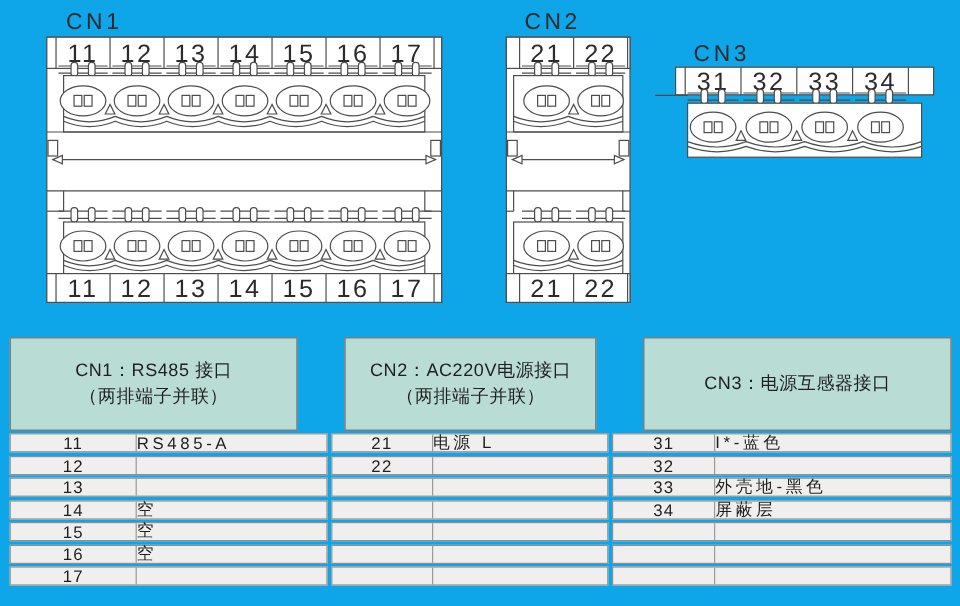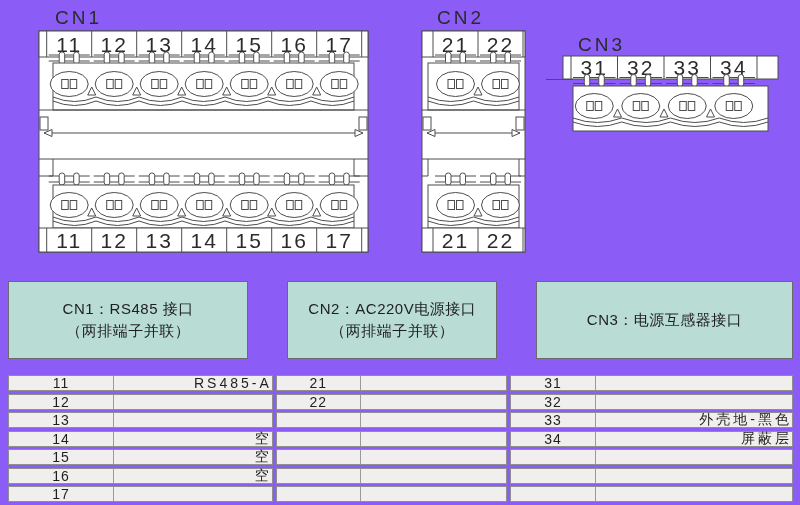--- a/index.html
+++ b/index.html
@@ -1,37 +1,37 @@
 <!DOCTYPE html>
 <html><head>
 <meta charset="utf-8">
 <style>
   html,body{margin:0;padding:0;background:#fff;}
   body{width:800px;height:505px;position:relative;overflow:hidden;
        font-family:"Liberation Sans","DejaVu Sans",sans-serif;color:#1f1f1f;}
-  #stage{position:absolute;inset:0;background:#8b5cf6;}
+  #stage{position:absolute;inset:0;background:#0ea5e9;}
   #diagram-svg{position:absolute;left:0;top:0;}
   svg text{font-family:"Liberation Sans","DejaVu Sans",sans-serif;}
   .term-num{font-size:21px;letter-spacing:2px;fill:#2b2b2b;}
   .conn-title{font-size:19px;letter-spacing:3px;fill:#2b2b2b;}
 
   #pinout-table{position:absolute;left:8px;top:281px;width:785px;}
   .hrow,.trow{display:flex;}
   .hcell{background:#b9dcd4;border:1px solid #6b6b6b;height:78px;
          display:flex;flex-direction:column;align-items:center;justify-content:center;
          box-sizing:border-box;font-size:15px;line-height:22px;letter-spacing:0.5px;}
-  .hrow{margin-bottom:16px;gap:36px;}
+  .hrow{margin-bottom:2px;gap:36px;}
   .trow{margin-bottom:2.5px;height:16px;}
   .gcell{background:#f0efed;border:1px solid #8f8f8f;box-sizing:border-box;
          display:flex;align-items:center;font-size:14px;}
   .g1{width:277px;} .g2{width:242px;margin-left:3px;} .g3{width:296px;margin-left:3px;}
   .numcol{text-align:center;border-right:1px solid #9a9a9a;box-sizing:border-box;
           height:100%;display:flex;align-items:center;justify-content:center;letter-spacing:1px;}
   .n1{width:105px;} .n2{width:84px;} .n3{width:85px;}
-  .labcol{flex:1;text-align:right;letter-spacing:3px;white-space:nowrap;}
+  .labcol{flex:1;text-align:left;letter-spacing:3px;white-space:nowrap;}
 </style>
 </head>
 <body>
 
 <div id="stage">
   <svg id="diagram-svg" width="800" height="274" viewBox="0 0 800 274">
       <g>
         <text x="55" y="24" class="conn-title">CN1</text>
         <rect x="39" y="31" width="329" height="221" stroke="#4d4d4d" stroke-width="1" fill="#fff"></rect>
         <rect x="39" y="31" width="329" height="26" stroke="#4d4d4d" stroke-width="1" fill="#fff"></rect>
@@ -320,23 +320,25 @@
           <div>CN3：电源互感器接口</div>
         </div>
       </div>
       <div class="trow">
         <div class="gcell g1">
           <span class="numcol n1">11</span>
           <span class="labcol">RS485-A</span>
         </div>
         <div class="gcell g2">
           <span class="numcol n2">21</span>
+          <span class="labcol">电源 L</span>
         </div>
         <div class="gcell g3">
           <span class="numcol n3">31</span>
+          <span class="labcol">I*-蓝色</span>
         </div>
       </div>
       <div class="trow">
         <div class="gcell g1">
           <span class="numcol n1">12</span>
         </div>
         <div class="gcell g2">
           <span class="numcol n2">22</span>
         </div>
         <div class="gcell g3">

